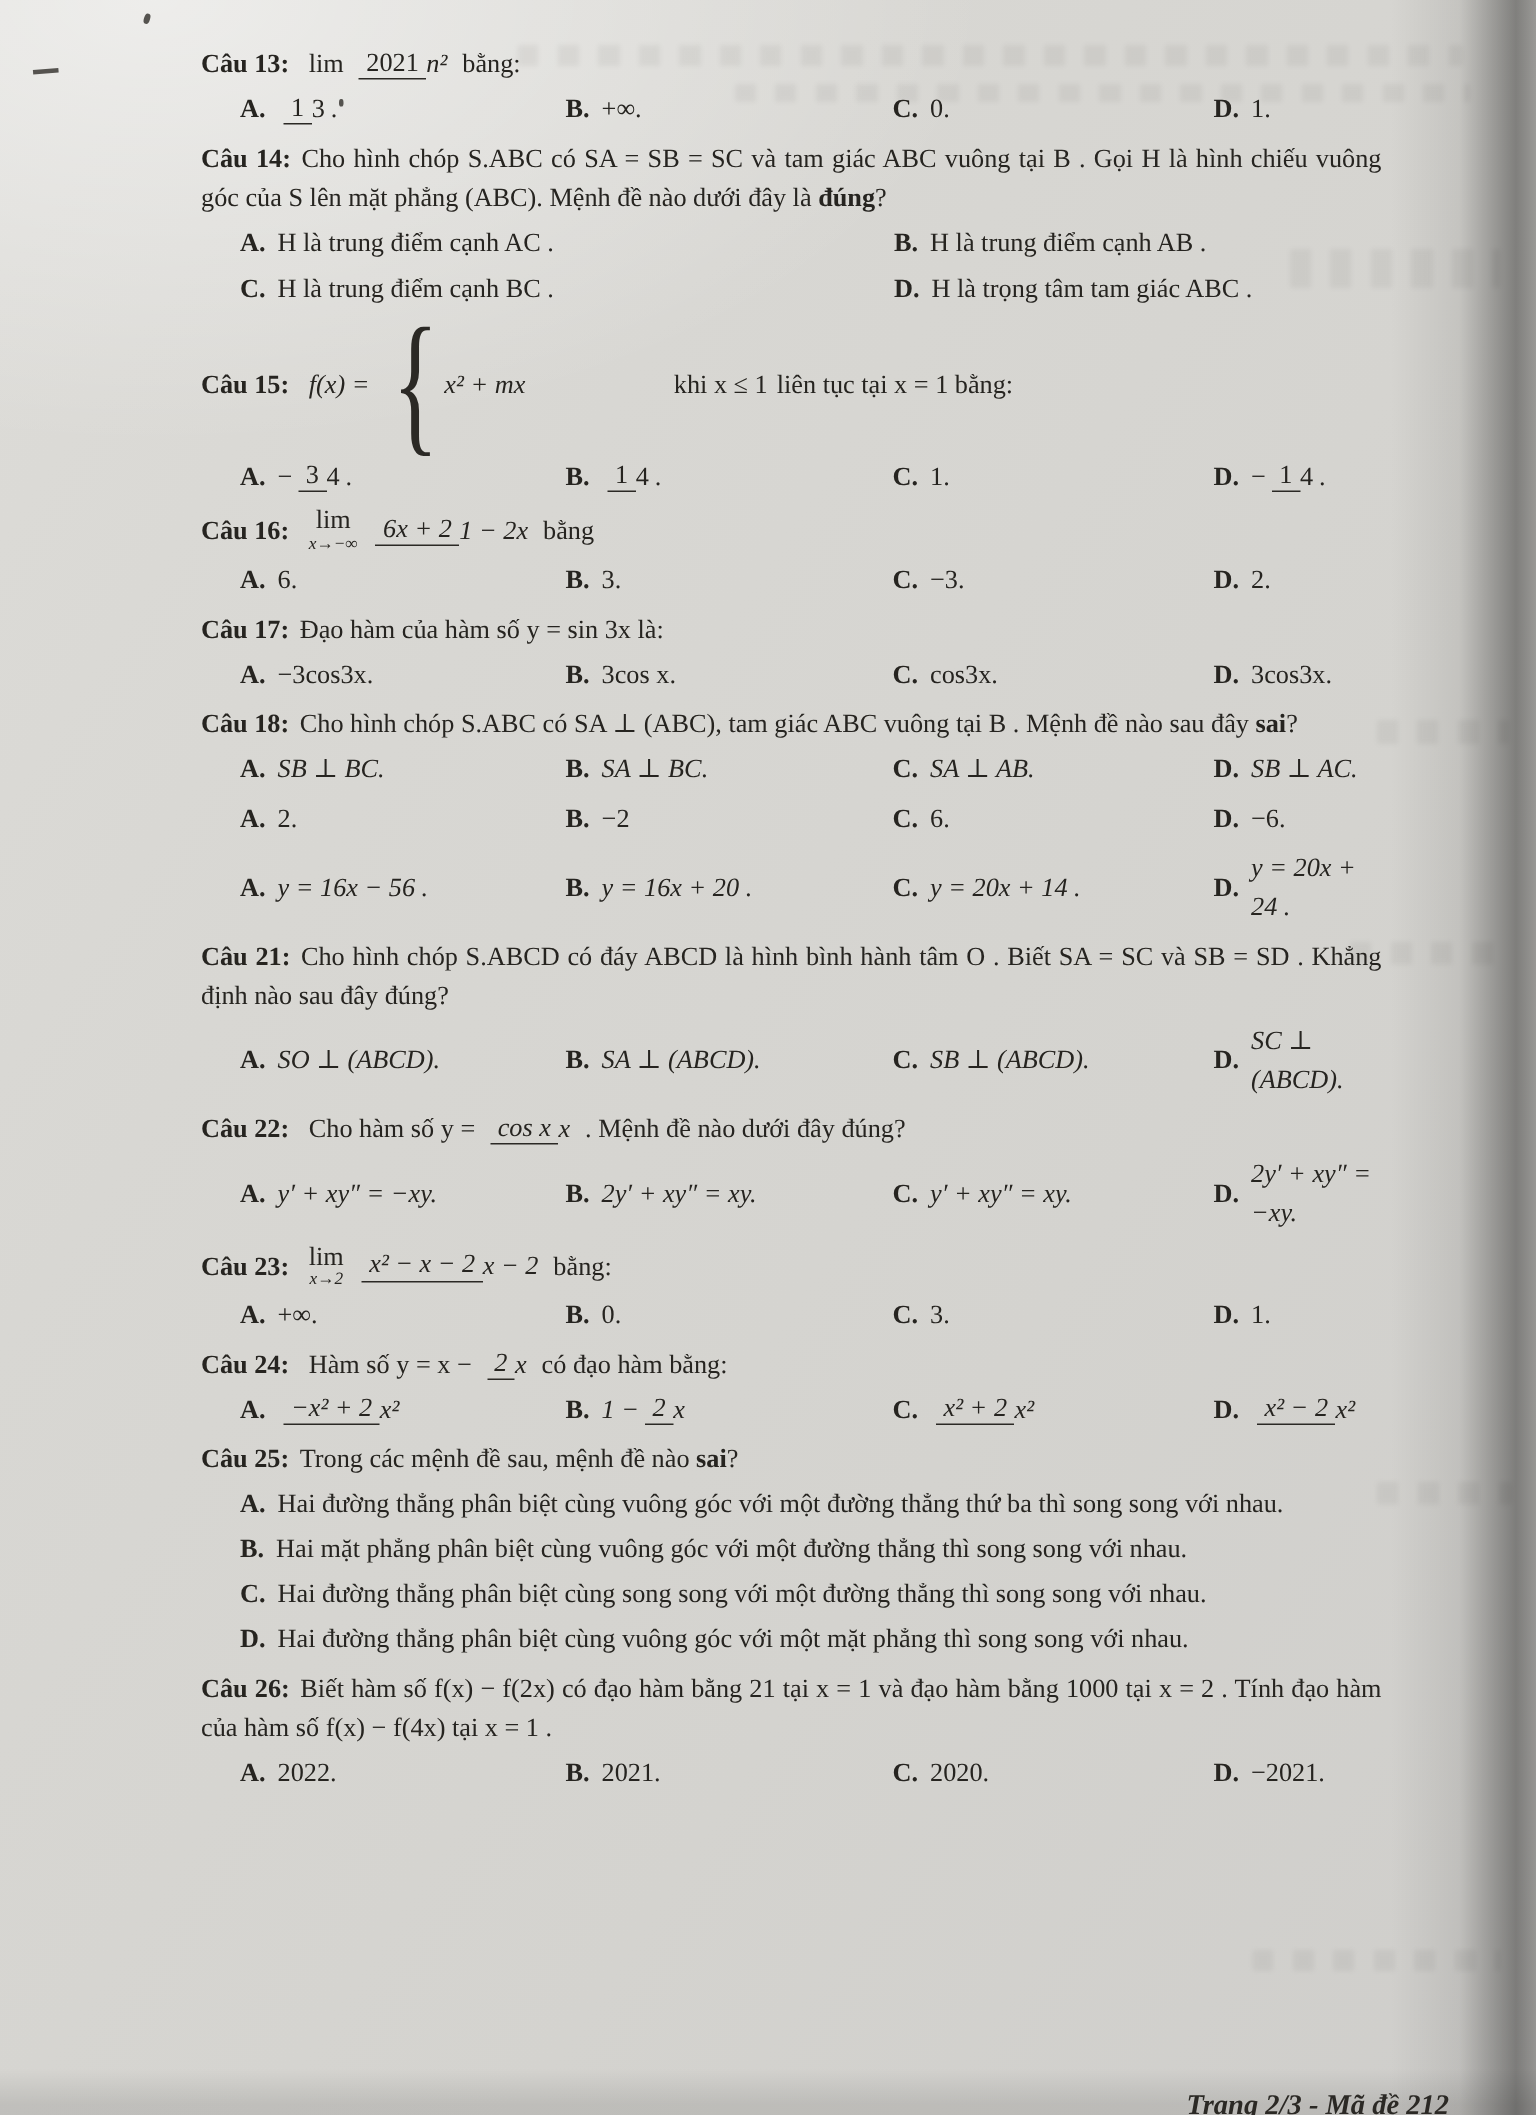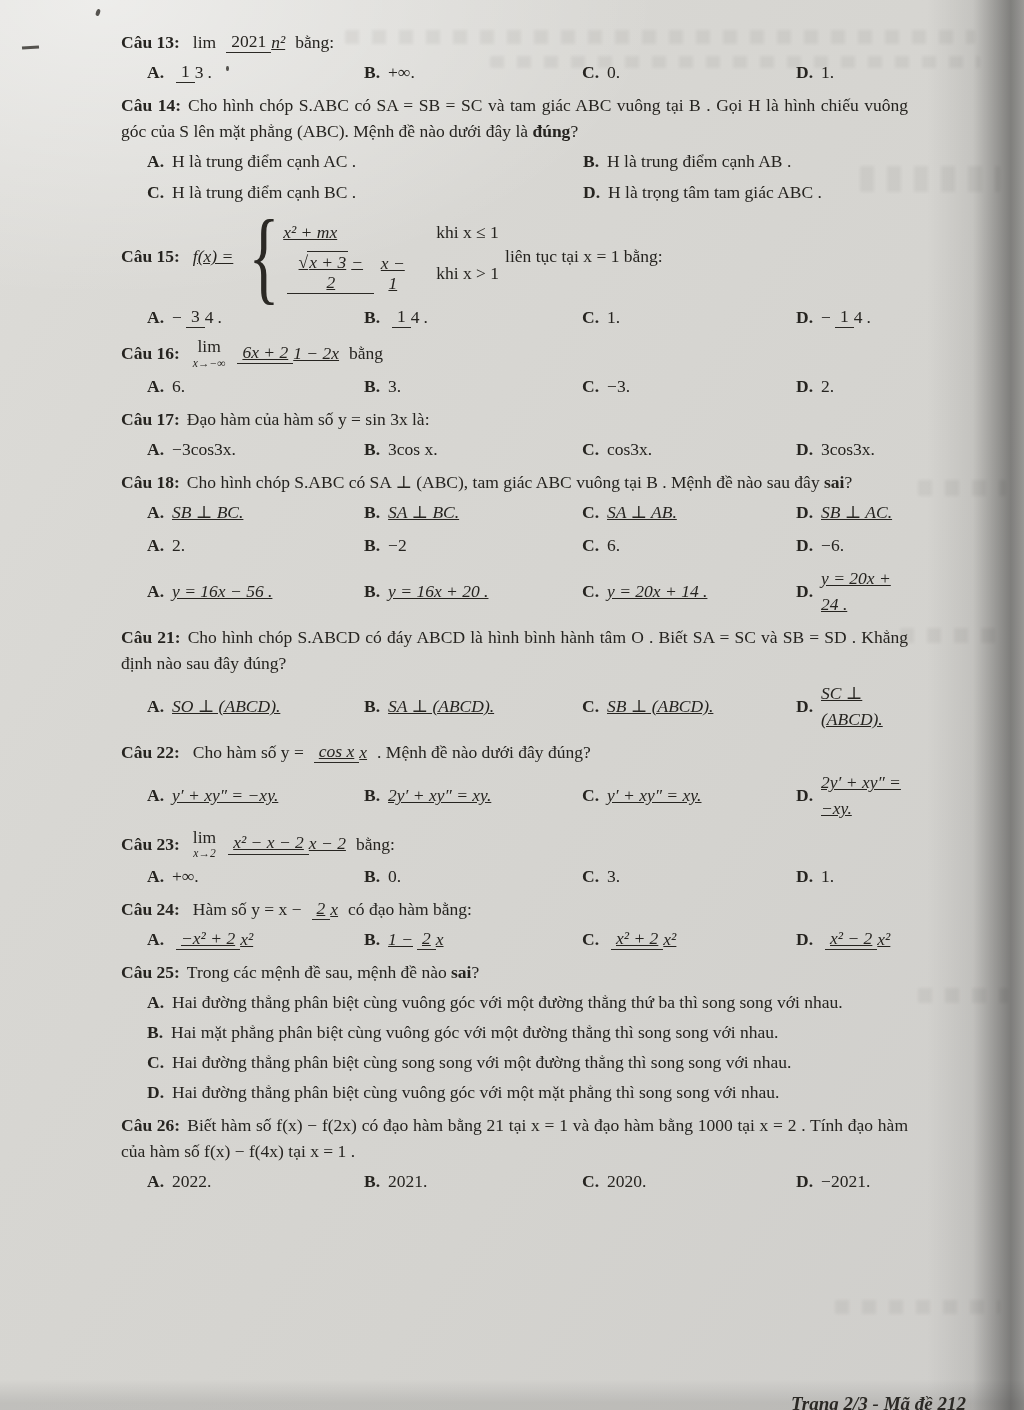--- a/index.html
+++ b/index.html
@@ -14,30 +14,30 @@
       radial-gradient(900px 480px at 10% 0%, rgba(255,255,255,.50), rgba(255,255,255,0) 62%),
       linear-gradient(123deg,#dddcd8 0%,#d8d7d3 30%,#d4d3cf 65%,#cfcecb 100%);
   }
   .sheet::after{
     content:"";position:absolute;inset:0;pointer-events:none;
     background:
       linear-gradient(90deg, rgba(0,0,0,0) 0 90.5%, rgba(0,0,0,.08) 95%, rgba(0,0,0,.40) 98.7%, rgba(0,0,0,.28) 100%),
       linear-gradient(0deg, rgba(0,0,0,.10) 0 .5%, rgba(0,0,0,0) 2.2%);
   }
   .content{
-    position:absolute;left:0;top:0;width:932px;box-sizing:border-box;
+    position:absolute;left:13px;top:0;width:932px;box-sizing:border-box;
     padding:22px 24px 0 121px;
     font-size:17.5px;line-height:26px;
   }
   .q{margin-top:7px;}
   .stem{text-align:justify;}
   .lbl{font-weight:700;margin-right:7px;white-space:nowrap;}
   .bold{font-weight:700;}
   .flexrow{display:flex;align-items:center;gap:6px;flex-wrap:nowrap;text-align:left;}
-  .m{font-style:italic;text-decoration:underline;}
+  .m{font-style:italic;}
   
   .frac{display:inline-flex;vertical-align:middle;text-align:center;margin:0 4px;line-height:1.15;}
   .frac .fn{display:block;padding:0 5px 1px;border-bottom:1.4px solid #2b2925;}
   .frac .fd{display:block;padding-top:1px;}
   
   .lim{display:inline-flex;flex-direction:column;align-items:center;vertical-align:middle;line-height:1.05;margin-right:2px;}
   .lim .ls{font-size:11.5px;font-style:italic;margin-top:1px;}
   
   .pw{display:inline-flex;align-items:center;vertical-align:middle;}
   .pw-brace{font-size:104px;line-height:.85;transform:scaleX(.62);font-weight:400;color:#2b2925;}
@@ -143,27 +143,20 @@
     <div class="stem flexrow">
       <b class="lbl">Câu 15:</b>
       <span class="m">f(x) =</span>
       <span class="pw">
         <span class="pw-brace">{</span>
         <span class="pw-rows">
           <span class="pw-row">
             <span class="m">x² + mx</span>
             <span>khi x ≤ 1</span>
           </span>
-          <span class="pw-row">
-            <span class="frac m">
-                <span class="fn"><span class="rad">√</span><span class="sqa">x + 3</span><span class="tail">− 2</span></span>
-                <span class="fd">x − 1</span>
-              </span>
-            <span>khi x &gt; 1</span>
-          </span>
         </span>
       </span>
       <span>liên tục tại x = 1 bằng:</span>
     </div>
     <div class="opts c4">
       <div class="opt">
           <b class="k">A.</b>
           <span>−</span>
           <span class="frac">
             <span class="fn">3</span>

